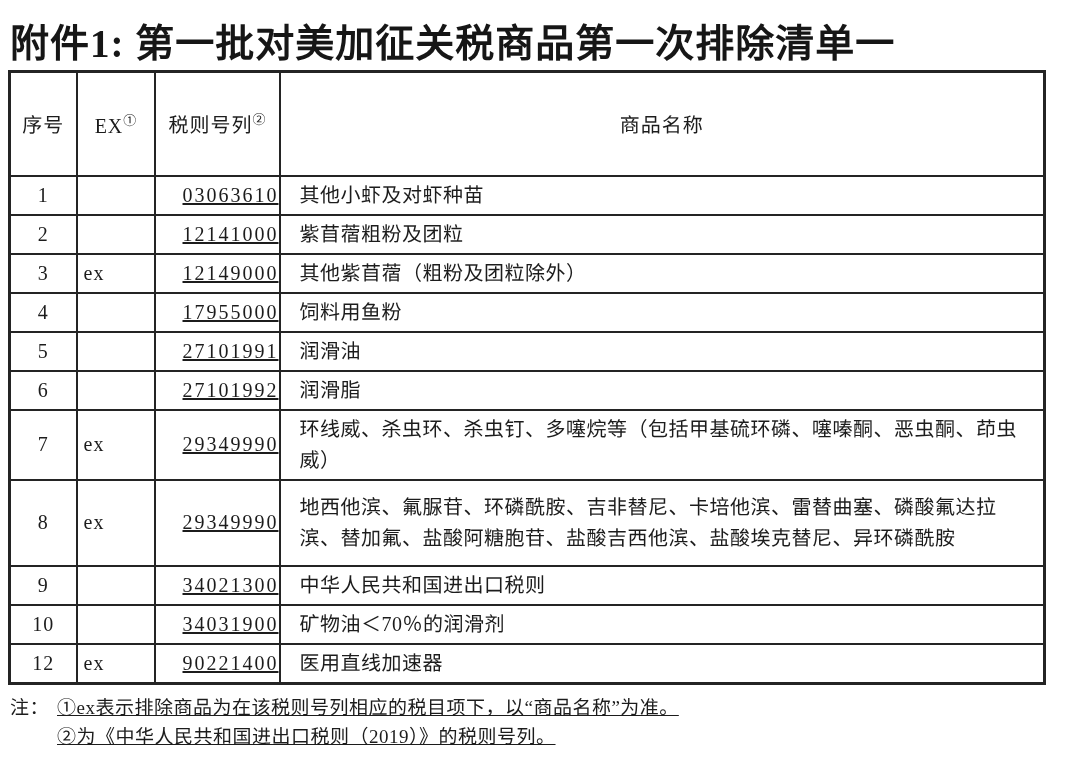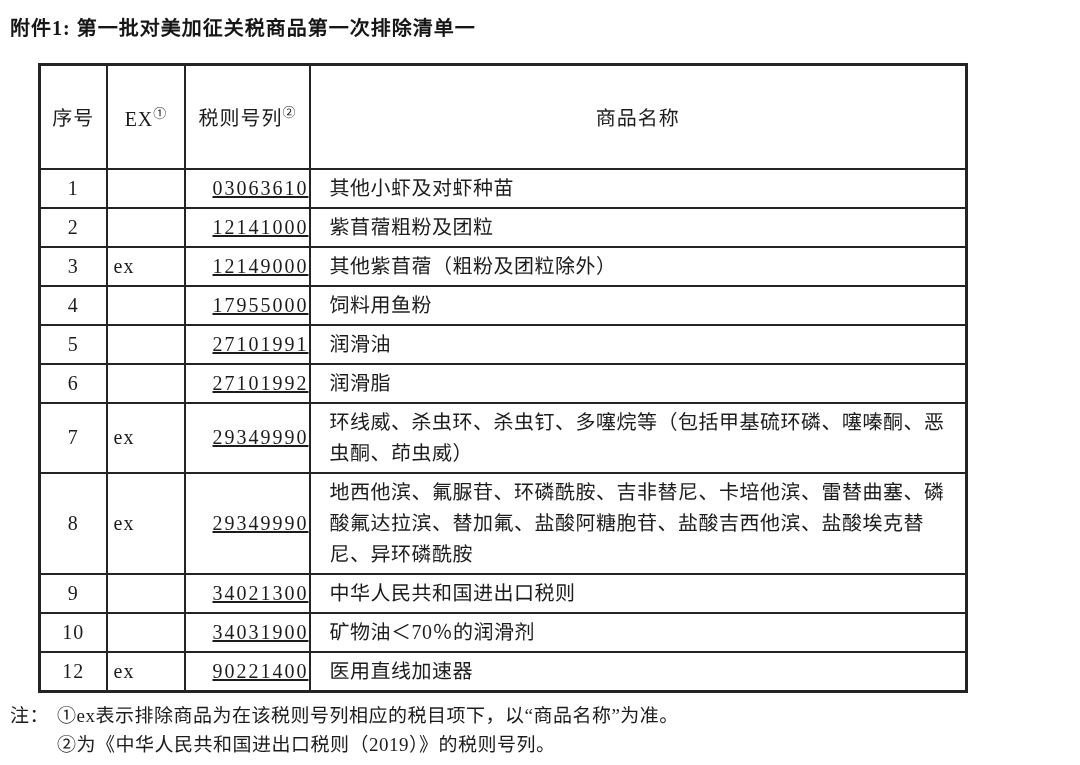--- a/index.html
+++ b/index.html
@@ -11,32 +11,31 @@
   }
   .page {
     position: relative;
     width: 1080px;
     height: 765px;
     background: #ffffff;
     padding: 8px 8px 0 8px;
     overflow: hidden;
   }
   .title {
-    font-size: 20px;
+    font-size: 39px;
     font-weight: bold;
     letter-spacing: 1px;
-    padding: 4px 0 22px 2px;
+    padding: 4px 0 2px 2px;
     color: #161616;
   }
   table.doc-table {
     border-collapse: collapse;
-    width: 930px;
+    width: 1038px;
     table-layout: fixed;
     border: 3px solid #242424;
-    margin-left: 30px;
   }
   table.doc-table th,
   table.doc-table td {
     border: 2px solid #242424;
     font-weight: normal;
     font-size: 20px;
     vertical-align: middle;
     overflow: hidden;
   }
   col.c-index { width: 67px; }
@@ -64,21 +63,21 @@
   .notes {
     display: flex;
     margin-top: 9px;
     padding-left: 2px;
     font-size: 19px;
     line-height: 1.45;
     letter-spacing: 0.5px;
     color: #1c1c1c;
   }
   .note-prefix { white-space: nowrap; margin-right: 8px; }
-  .note-item { margin-bottom: 2px; }
+  .note-item { margin-bottom: 2px; text-decoration: underline; }
 </style>
 </head>
 <body>
 
 <div class="page">
 
   <div class="title">附件1: 第一批对美加征关税商品第一次排除清单一</div>
 
   <table class="doc-table">
     <colgroup>

